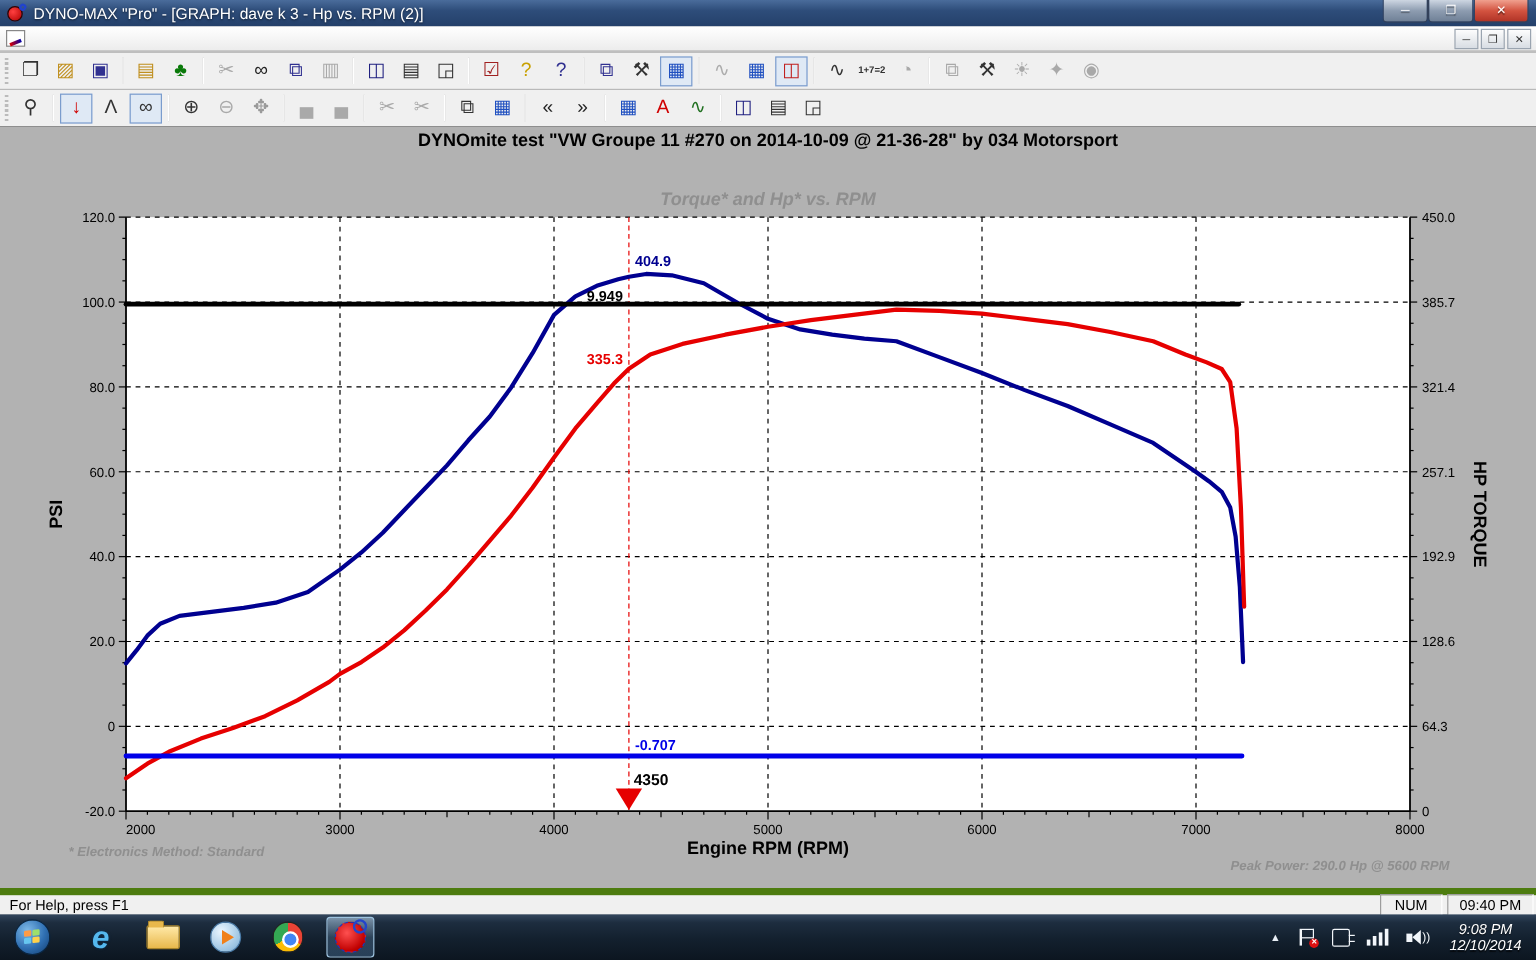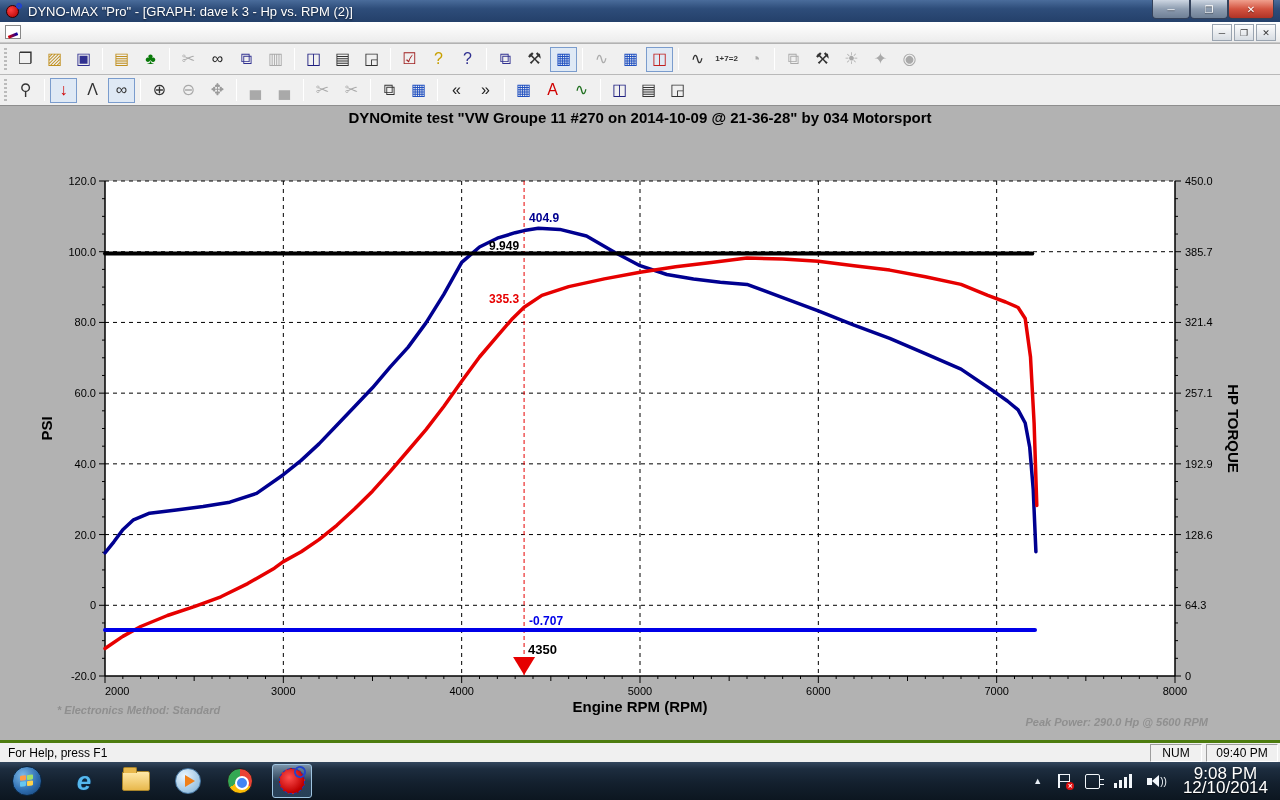--- a/index.html
+++ b/index.html
@@ -60,21 +60,21 @@
   .chart-title { position:absolute; left:0; top:52px; width:1280px; text-align:center;
     font-size:15px; font-weight:bold; font-style:italic; color:#8f8f8f; }
   .footnote-left { position:absolute; left:57px; top:598px; font-size:11px;
     font-weight:bold; font-style:italic; color:#8f8f8f; }
   .footnote-right { position:absolute; right:72px; top:610px; font-size:11px;
     font-weight:bold; font-style:italic; color:#8f8f8f; }
   #chart-svg { position:absolute; left:0; top:0; }
 
   
   .statusbar { position:absolute; left:0; top:740px; width:1280px; height:22px;
-    background:#f0f0f0; border-top:3px solid #4d7c0f; font-size:12px; color:#000;
+    background:#f0f0f0; border-top:6px solid #4d7c0f; font-size:12px; color:#000;
     display:flex; align-items:center; }
   .status-msg { flex:1; padding-left:8px; }
   .status-cell { border:1px solid; border-color:#9d9d9d #fff #fff #9d9d9d;
     height:18px; display:flex; align-items:center; justify-content:center; }
   .status-cell.num { width:52px; margin-right:4px; }
   .status-cell.time { width:72px; margin-right:2px; }
 
   
   .taskbar { position:absolute; left:0; top:762px; width:1280px; height:38px;
     background:linear-gradient(180deg,#33475e 0%,#1d2d3f 18%,#13202e 55%,#0c1620 100%);
@@ -130,22 +130,22 @@
     height:4px; border-top:1.5px solid #f2f6fa; border-bottom:1.5px solid #f2f6fa; }
   .tray-bars { display:flex; align-items:flex-end; gap:2px; height:14px; margin:0 7px; }
   .tray-bars i { width:3px; background:#f2f6fa; }
   .tray-bars i:nth-child(1){height:5px;} .tray-bars i:nth-child(2){height:8px;}
   .tray-bars i:nth-child(3){height:11px;} .tray-bars i:nth-child(4){height:14px;}
   .tray-speaker { margin:0 8px; display:flex; align-items:center; }
   .tray-speaker .box { width:5px; height:7px; background:#f2f6fa; }
   .tray-speaker .cone { width:0; height:0; border-right:7px solid #f2f6fa;
     border-top:6px solid transparent; border-bottom:6px solid transparent; }
   .tray-speaker .waves { font-size:10px; color:#f2f6fa; margin-left:1px; }
-  .tray-clock { text-align:center; font-size:17px; line-height:14px; padding:0 12px 0 8px;
-    text-shadow:0 1px 1px rgba(0,0,0,.7); }
+  .tray-clock { text-align:center; font-size:12px; line-height:14px; padding:0 12px 0 8px;
+    text-shadow:0 1px 1px rgba(0,0,0,.7);font-style:italic; }
 </style>
 </head>
 <body>
 
 <div class="titlebar">
   <span class="app-icon">
       <span class="disc"></span>
       <span class="key"></span>
     </span>
   <span class="title-text">DYNO-MAX "Pro" - [GRAPH: dave k 3 - Hp vs. RPM (2)]</span>
@@ -237,20 +237,21 @@
       <div class="tb-btn" style="color: rgb(32, 112, 32);">∿</div>
       <span class="tb-sep"></span>
       <div class="tb-btn" style="color: rgb(32, 32, 128);">◫</div>
       <div class="tb-btn" style="color: rgb(51, 51, 51);">▤</div>
       <div class="tb-btn" style="color: rgb(51, 51, 51);">◲</div>
     </div>
 </div>
 
 <div class="content">
   <div class="report-heading">DYNOmite test "VW Groupe 11 #270 on 2014-10-09 @ 21-36-28" by 034 Motorsport</div>
+  <div class="chart-title">Torque* and Hp* vs. RPM</div>
   <svg id="chart-svg" width="1280" height="634">
       <rect x="105" y="75" width="1070" height="495" fill="#ffffff"></rect>
       <line x1="105" y1="75" x2="1175" y2="75" stroke="#000" stroke-width="1" stroke-dasharray="4 4"></line>
       <line x1="105" y1="145.71428571428572" x2="1175" y2="145.71428571428572" stroke="#000" stroke-width="1" stroke-dasharray="4 4"></line>
       <line x1="105" y1="216.42857142857144" x2="1175" y2="216.42857142857144" stroke="#000" stroke-width="1" stroke-dasharray="4 4"></line>
       <line x1="105" y1="287.14285714285717" x2="1175" y2="287.14285714285717" stroke="#000" stroke-width="1" stroke-dasharray="4 4"></line>
       <line x1="105" y1="357.8571428571429" x2="1175" y2="357.8571428571429" stroke="#000" stroke-width="1" stroke-dasharray="4 4"></line>
       <line x1="105" y1="428.57142857142856" x2="1175" y2="428.57142857142856" stroke="#000" stroke-width="1" stroke-dasharray="4 4"></line>
       <line x1="105" y1="499.2857142857143" x2="1175" y2="499.2857142857143" stroke="#000" stroke-width="1" stroke-dasharray="4 4"></line>
       <line x1="283.3333333333333" y1="75" x2="283.3333333333333" y2="570" stroke="#000" stroke-width="1" stroke-dasharray="4 4"></line>

